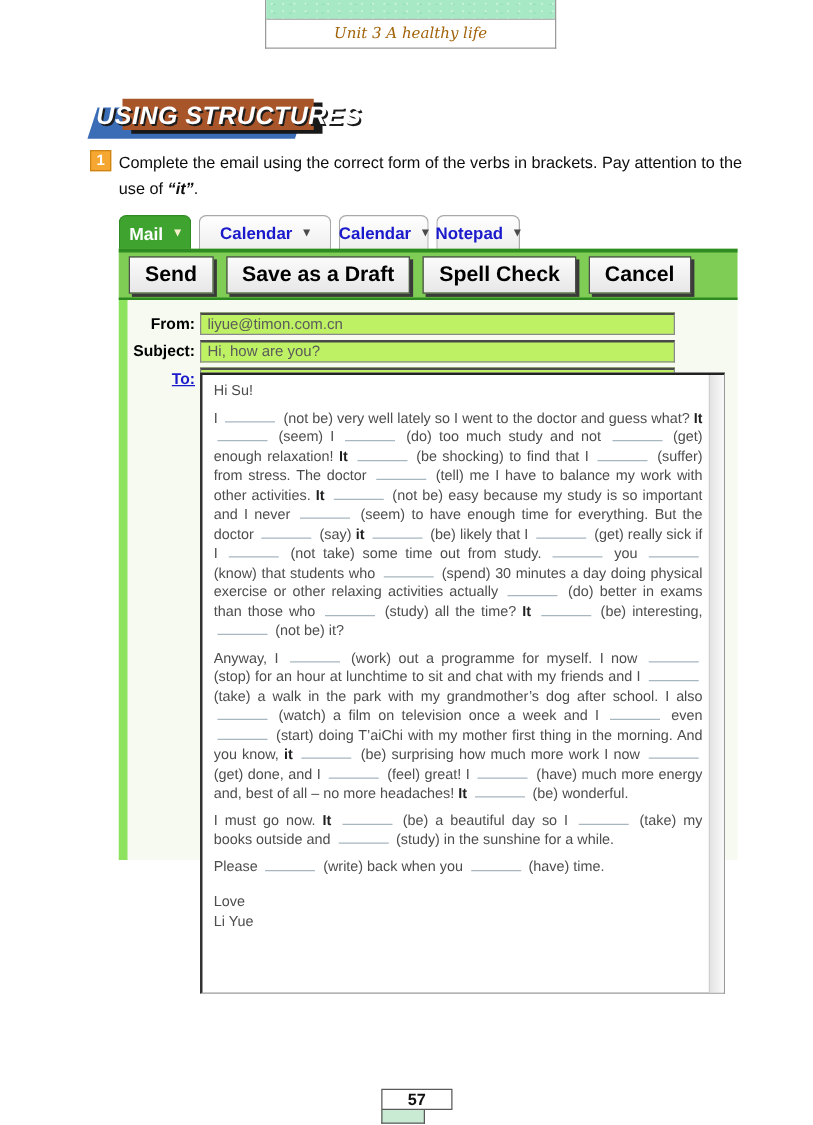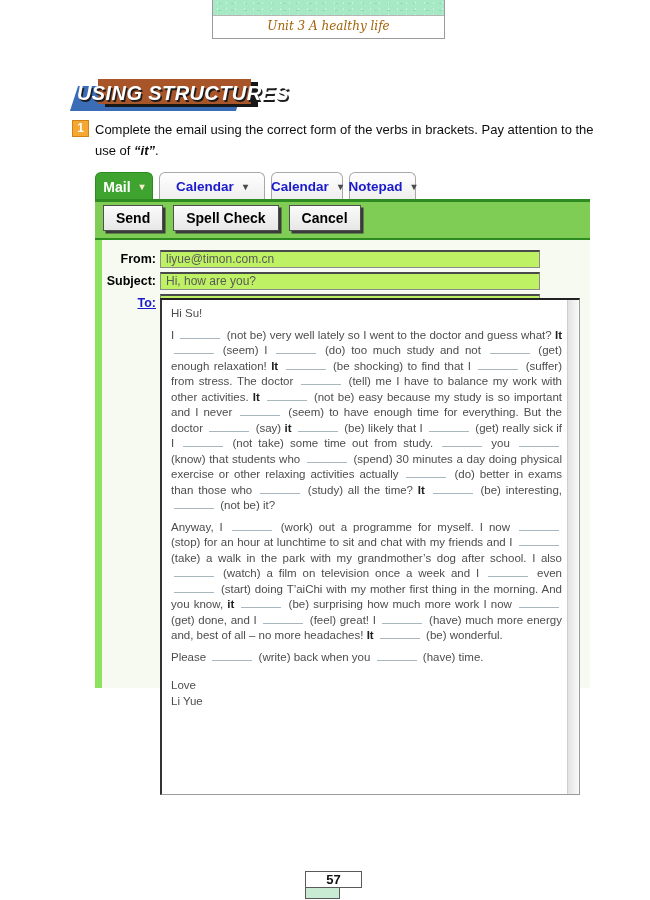--- a/index.html
+++ b/index.html
@@ -50,21 +50,21 @@
     color:#ffffff; font-size:14px; }
   .tab-mail { width:58px; } .tab-addresses { width:106px; }
   .tab-calendar { width:72px; } .tab-notepad { width:67px; }
   .chev { font-size:10px; color:#4a4a4a; line-height:1; }
   .tab.active .chev { color:#f6efcc; }
 
   .band { position:absolute; left:0; top:27px; width:495px; height:41px;
     background:#7fcd55; border-top:3px solid #2e8b22; border-bottom:2px solid #2e8b22; }
   .toolbar-buttons { position:absolute; left:8px; top:33px; display:flex; gap:10px; }
   .tbtn { background:linear-gradient(#fbfbfb,#e7e7e7); border:1px solid #4f4f4f;
-    box-shadow:2.5px 2.5px 0 #3a3a3a; font-weight:bold; font-size:14px;
+    box-shadow:2.5px 2.5px 0 #3a3a3a; font-weight:bold; font-size:17px;
     color:#000; padding:4px 12px; cursor:pointer;
     font-family:"Liberation Sans", sans-serif; }
 
   .form-panel { position:absolute; left:0; top:68px; width:495px; height:448px;
     background:#f6faf1; }
   .left-strip { position:absolute; left:0; top:0; width:7px; height:100%;
     background:#8ee35e; }
 
   .f-row { position:absolute; left:5px; width:482px; display:flex;
     align-items:center; gap:4px; }
@@ -131,20 +131,21 @@
       </div>
       <div class="tab inactive tab-notepad">
         <span>Notepad</span>
         <span class="chev">▾</span>
       </div>
     </div>
 
     <div class="band"></div>
     <div class="toolbar-buttons">
       <button class="tbtn">Send</button>
+      <button class="tbtn">Save as a Draft</button>
       <button class="tbtn">Spell Check</button>
       <button class="tbtn">Cancel</button>
     </div>
 
     <div class="form-panel">
       <div class="left-strip"></div>
 
       <div class="f-row" style="top:10px;">
         <span class="f-label">From:</span>
         <div class="f-input">liyue@timon.com.cn</div>
@@ -156,20 +157,21 @@
       <div class="f-row" style="top:54px;">
         <span class="f-label link">To:</span>
         <div class="f-input">wensu@premiere.edu.au</div>
       </div>
 
       <div class="textarea">
         <div class="email-body">
             <p>Hi Su!</p>
             <p>I <span class="blank"></span> (not be) very well lately so I went to the doctor and guess what? <strong>It</strong> <span class="blank"></span> (seem) I <span class="blank"></span> (do) too much study and not <span class="blank"></span> (get) enough relaxation! <strong>It</strong> <span class="blank"></span> (be shocking) to find that I <span class="blank"></span> (suffer) from stress. The doctor <span class="blank"></span> (tell) me I have to balance my work with other activities. <strong>It</strong> <span class="blank"></span> (not be) easy because my study is so important and I never <span class="blank"></span> (seem) to have enough time for everything. But the doctor <span class="blank"></span> (say) <strong>it</strong> <span class="blank"></span> (be) likely that I <span class="blank"></span> (get) really sick if I <span class="blank"></span> (not take) some time out from study. <span class="blank"></span> you <span class="blank"></span> (know) that students who <span class="blank"></span> (spend) 30 minutes a day doing physical exercise or other relaxing activities actually <span class="blank"></span> (do) better in exams than those who <span class="blank"></span> (study) all the time? <strong>It</strong> <span class="blank"></span> (be) interesting, <span class="blank"></span> (not be) it?</p>
             <p>Anyway, I <span class="blank"></span> (work) out a programme for myself. I now <span class="blank"></span> (stop) for an hour at lunchtime to sit and chat with my friends and I <span class="blank"></span> (take) a walk in the park with my grandmother’s dog after school. I also <span class="blank"></span> (watch) a film on television once a week and I <span class="blank"></span> even <span class="blank"></span> (start) doing T’aiChi with my mother first thing in the morning. And you know, <strong>it</strong> <span class="blank"></span> (be) surprising how much more work I now <span class="blank"></span> (get) done, and I <span class="blank"></span> (feel) great! I <span class="blank"></span> (have) much more energy and, best of all – no more headaches! <strong>It</strong> <span class="blank"></span> (be) wonderful.</p>
+            <p>I must go now. <strong>It</strong> <span class="blank"></span> (be) a beautiful day so I <span class="blank"></span> (take) my books outside and <span class="blank"></span> (study) in the sunshine for a while.</p>
             <p>Please <span class="blank"></span> (write) back when you <span class="blank"></span> (have) time.</p>
             <p>Love
 Li Yue</p>
           </div>
         <div class="scroll-track"></div>
       </div>
     </div>
   </div>
 
   <div class="pagenum-box">57</div>

